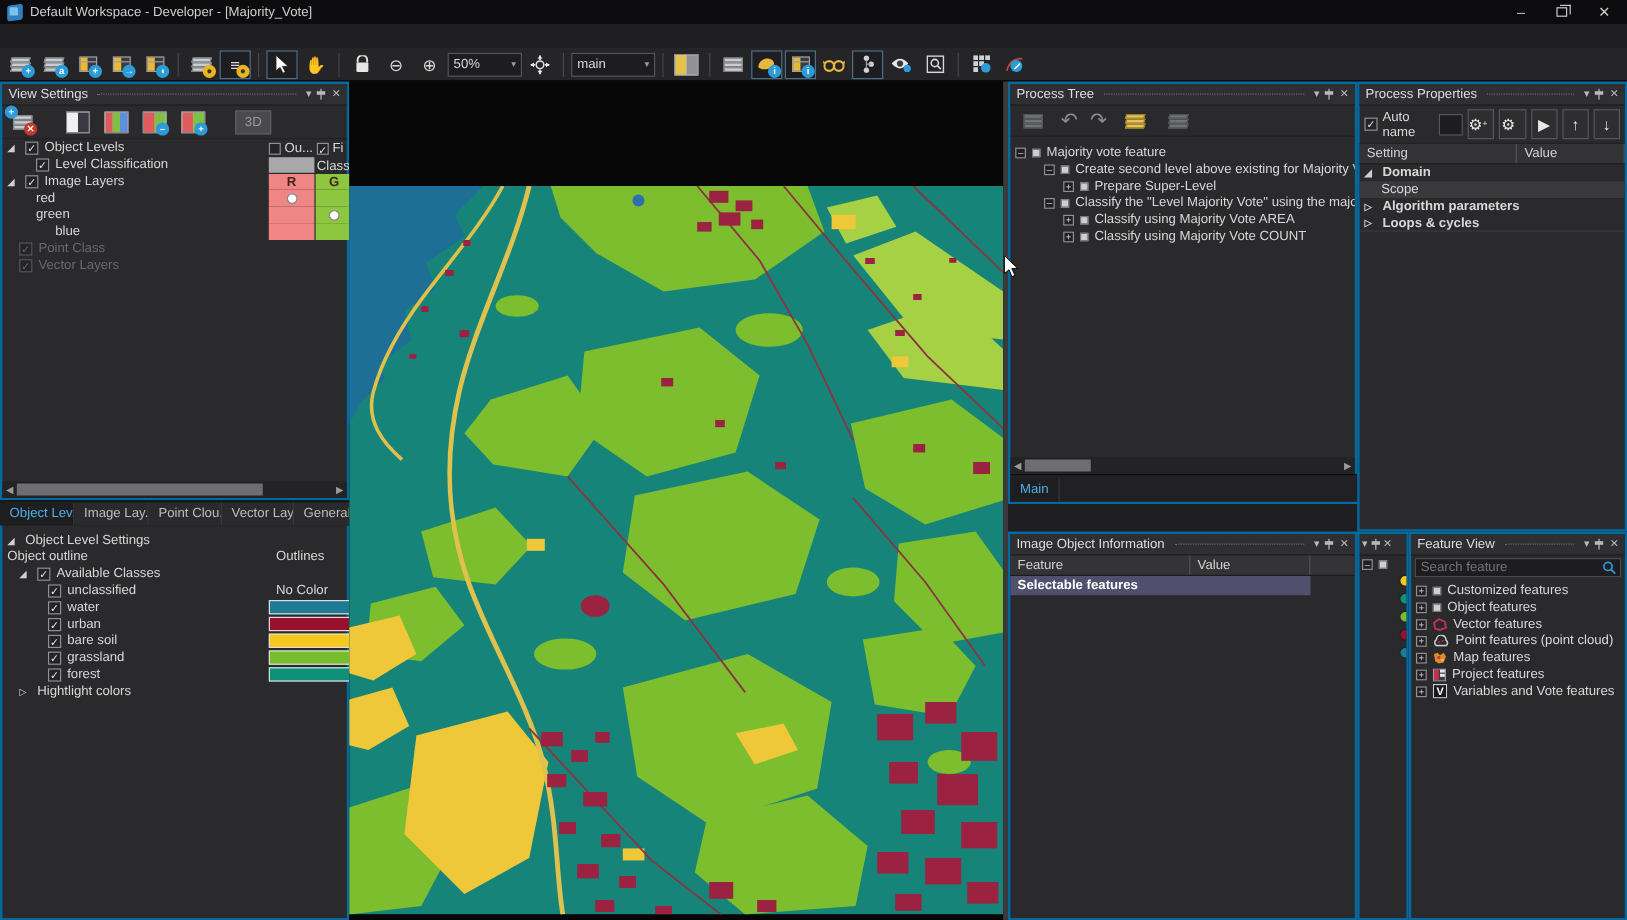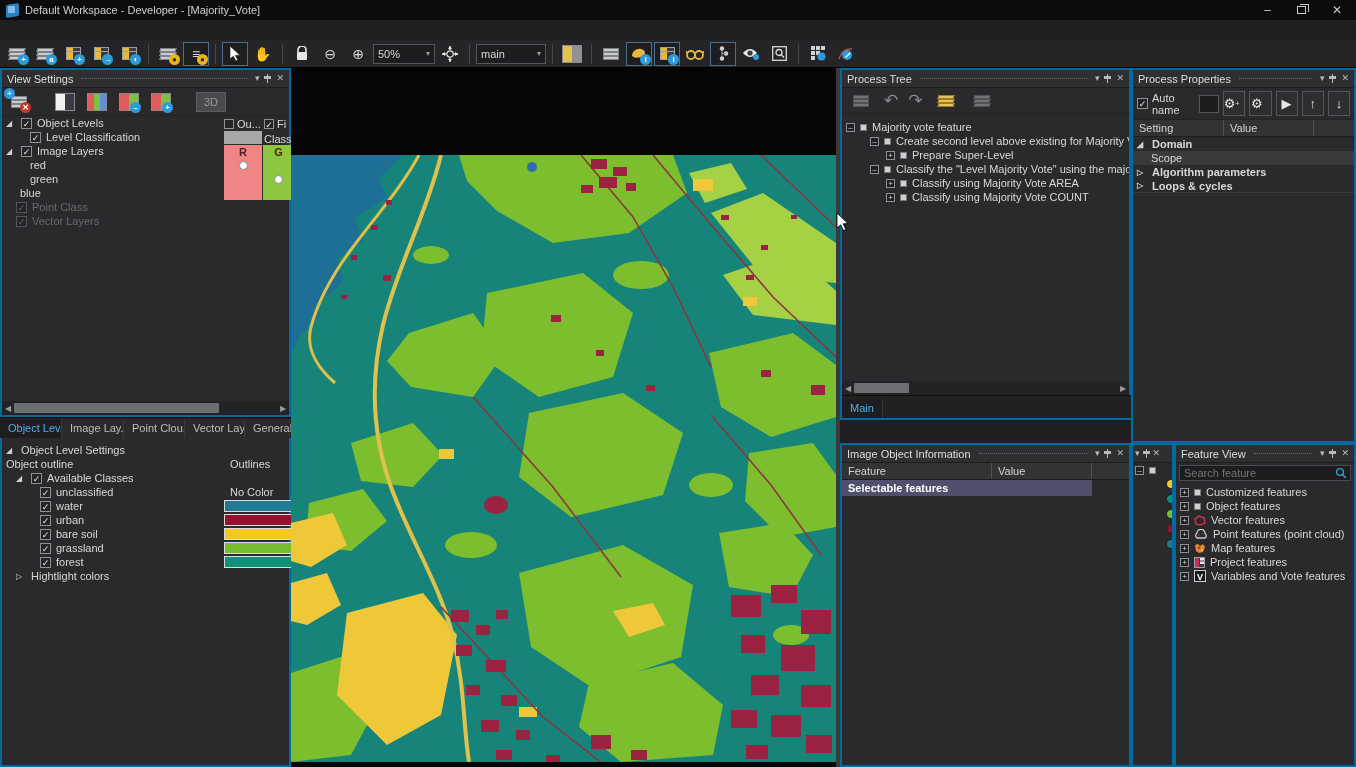--- a/index.html
+++ b/index.html
@@ -343,21 +343,21 @@
           <span class="tri">◢</span>
           <span class="cb">✓</span>
           <span>Image Layers</span>
         </div>
       <div class="trow" style="padding-left:28px;">
           <span>red</span>
         </div>
       <div class="trow" style="padding-left:28px;">
           <span>green</span>
         </div>
-      <div class="trow" style="padding-left:18px;">
+      <div class="trow" style="padding-left:44px;">
           <span>blue</span>
         </div>
       <div class="trow dim" style="padding-left:14px;">
           <span class="cb dis">✓</span>
           <span>Point Class</span>
         </div>
       <div class="trow dim" style="padding-left:14px;">
           <span class="cb dis">✓</span>
           <span>Vector Layers</span>
         </div>
@@ -758,21 +758,21 @@
       <span class="cb">✓</span>
       <span>Auto name</span>
       <span class="pp-field"></span>
       <span class="pp-btn">⚙<span class="badge" style="width:9px;height:9px;font-size:7px;line-height:9px;">+</span></span>
       <span class="pp-btn">⚙<span class="badge" style="width:7px;height:7px;right:2px;top:1px;bottom:auto;"></span></span>
       <span class="pp-btn">▶</span>
       <span class="pp-btn">↑</span>
       <span class="pp-btn">↓</span>
     </div>
     <div class="thead">
-      <div style="width:91px;">Setting</div>
+      <div style="width:132px;">Setting</div>
       <div style="width:90px;">Value</div>
     </div>
     <div class="trow" style="font-weight:bold;">
         <span class="tri">◢</span>
         <span>Domain</span>
       </div>
     <div class="trow" style="padding-left:18px;background:#3a3a3d;">
         <span>Scope</span>
       </div>
     <div class="trow" style="font-weight:bold;">

